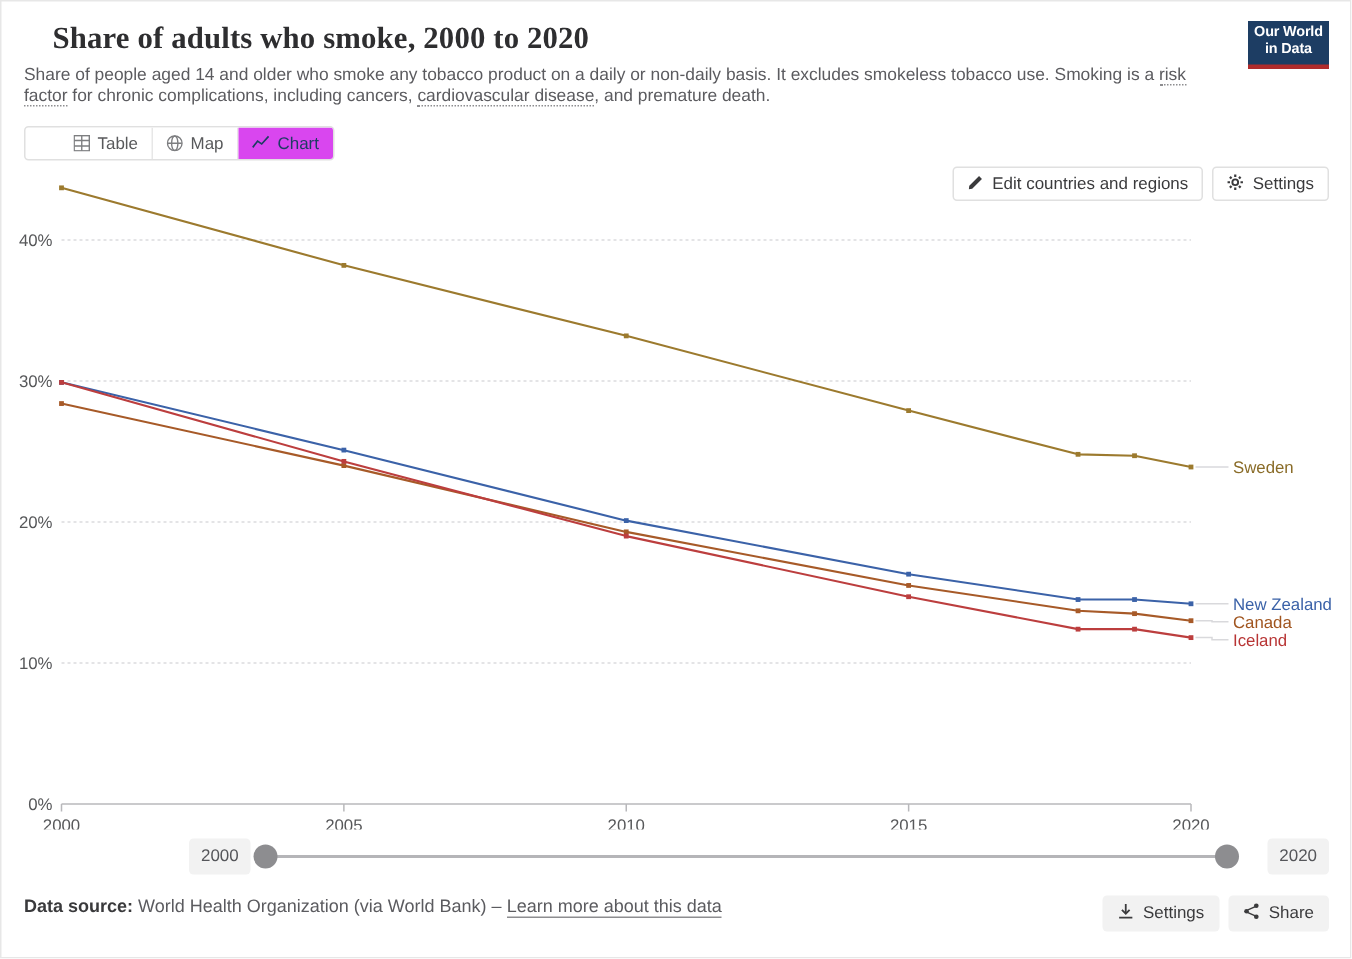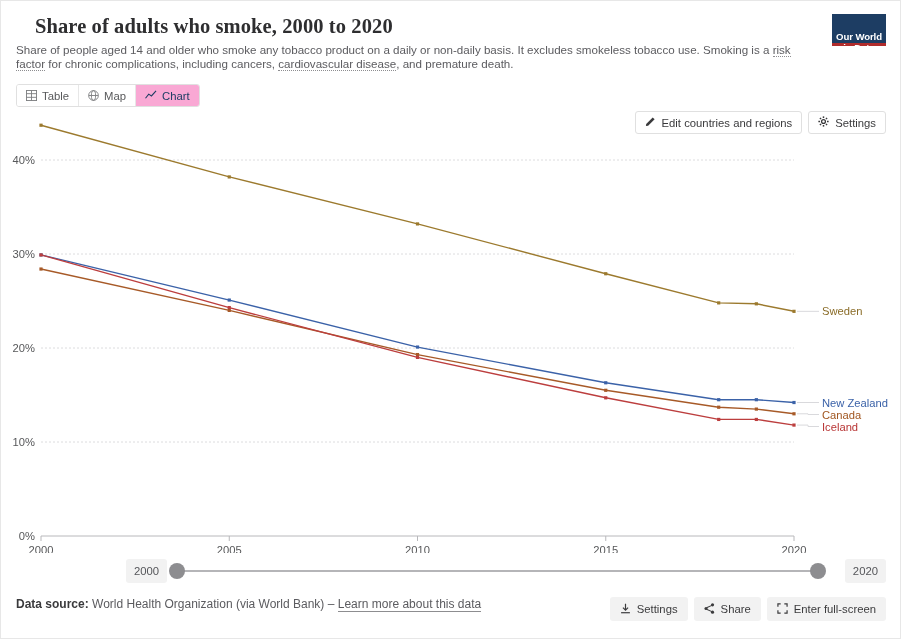--- a/index.html
+++ b/index.html
@@ -46,39 +46,39 @@
     position: absolute; right: 14px; top: 13px;
     width: 54px; height: 32px;
     background: #1d3d63;
     border-bottom: 3px solid #b02c2c;
     color: #fff;
     font-family: "Liberation Sans", sans-serif;
     font-size: 9.6px;
     font-weight: bold;
     line-height: 11px;
     text-align: center;
-    padding-top: 17px;
+    padding-top: 2px;
     letter-spacing: -0.1px;
   }
 
   
   #controls { position: absolute; left: 15px; top: 83px; right: 14px; height: 24px; }
   #tabs { position: absolute; left: 0; top: 0; display: flex; align-items: stretch;
-          border: 1px solid #e0e0e0; border-radius: 3px; overflow: hidden; height: 23px; background:#fff; }
+          border: 1px solid #e0e0e0; border-radius: 3px; overflow: hidden; height: 23px; background:#fff;padding-left:23px; }
   .tab {
     display: flex; align-items: center; gap: 5px;
     padding: 0 9px;
     font-size: 11.3px;
     color: #58595b;
     cursor: pointer;
     background: #fff;
     border-right: 1px solid #e7e7e7;
   }
   .tab:last-child { border-right: none; }
-  .tab.active { background: #f9a8d4; color: #1d3d63; }
+  .tab.active { background: #d946ef; color: #1d3d63; }
   .tab svg { display: block; }
 
   #right-buttons { position: absolute; right: 0; top: 0; display: flex; gap: 6px; margin-top: 27px; }
   .btn {
     display: flex; align-items: center; gap: 6px;
     height: 23px; padding: 0 9px;
     font-size: 11.3px; color: #3a3a3c;
     background: #fff;
     border: 1px solid #e0e0e0; border-radius: 3px;
     cursor: pointer; white-space: nowrap;
@@ -318,29 +318,16 @@
           <svg width="11" height="11" viewBox="0 0 12 12">
             <circle cx="9.3" cy="2" r="1.7" fill="#3b3b3d"></circle>
             <circle cx="9.3" cy="10" r="1.7" fill="#3b3b3d"></circle>
             <circle cx="2.2" cy="6" r="1.7" fill="#3b3b3d"></circle>
             <line x1="2.8" y1="5.2" x2="8.6" y2="2.6" stroke="#3b3b3d" stroke-width="1.1"></line>
             <line x1="2.8" y1="6.8" x2="8.6" y2="9.4" stroke="#3b3b3d" stroke-width="1.1"></line>
           </svg>
         </span>
         <span>Share</span>
       </div>
-      <div class="fbtn">
-        <span>
-          <svg width="11" height="11" viewBox="0 0 12 12">
-            <g stroke="#3b3b3d" stroke-width="1.3" fill="none">
-              <polyline points="1,4 1,1 4,1"></polyline>
-              <polyline points="8,1 11,1 11,4"></polyline>
-              <polyline points="11,8 11,11 8,11"></polyline>
-              <polyline points="4,11 1,11 1,8"></polyline>
-            </g>
-          </svg>
-        </span>
-        <span>Enter full-screen</span>
-      </div>
     </div>
   </div>
 
 </div>
 
 </body></html>

